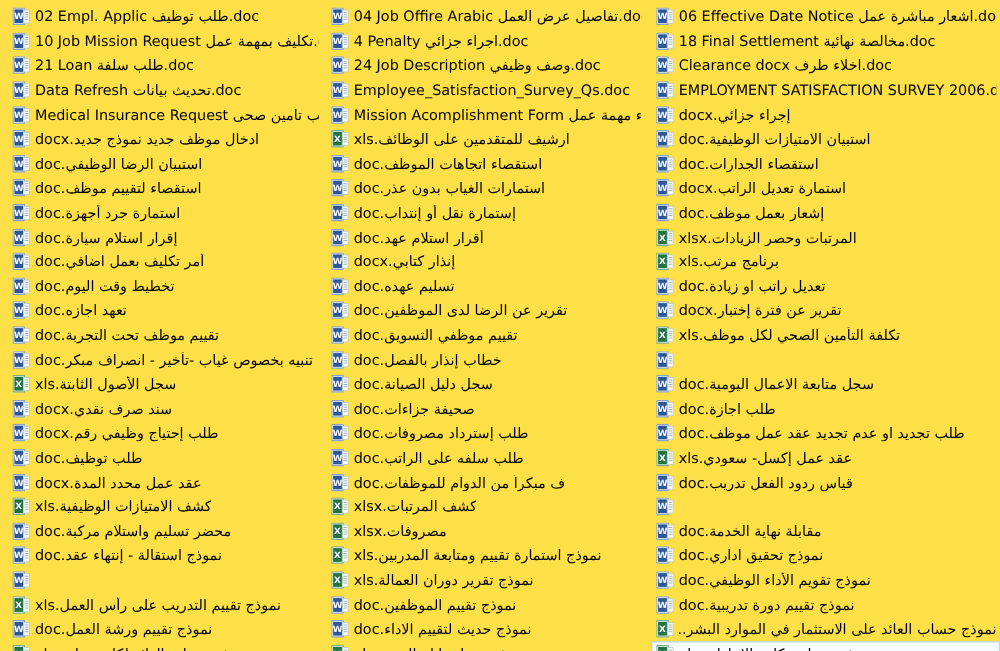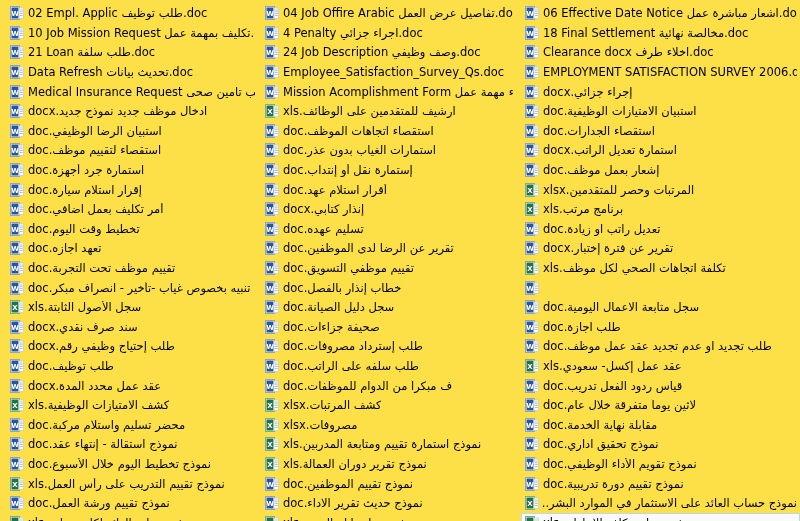--- a/index.html
+++ b/index.html
@@ -427,21 +427,20 @@
               <rect x="0.5" y="0.5" width="9" height="13" fill="#ffffff" stroke="#8aa6c4" stroke-width="1"></rect>
               <rect x="1.5" y="1.5" width="7" height="11" fill="#2b579a"></rect>
               <text x="5" y="9.6" font-family="DejaVu Sans, sans-serif" font-size="7" font-weight="bold" fill="#ffffff" text-anchor="middle">W</text>
               <rect x="9" y="2" width="4.5" height="10.5" fill="#ffffff" stroke="#b9c7d6" stroke-width="0.7"></rect>
               <rect x="9.8" y="3.6" width="3" height="0.8" fill="#9fb3c8"></rect>
               <rect x="9.8" y="5.4" width="3" height="0.8" fill="#9fb3c8"></rect>
               <rect x="9.8" y="7.2" width="3" height="0.8" fill="#9fb3c8"></rect>
               <rect x="9.8" y="9.0" width="3" height="0.8" fill="#9fb3c8"></rect>
             </svg>
           </span>
-          <span class="label">نموذج تخطيط اليوم خلال الأسبوع.doc</span>
         </div>
         <div class="item">
           <span class="icon">
             <svg width="14" height="15" viewBox="0 0 14 15" xmlns="http://www.w3.org/2000/svg">
               <rect x="0.5" y="0.5" width="9" height="13" fill="#ffffff" stroke="#7fae8d" stroke-width="1"></rect>
               <rect x="1.5" y="1.5" width="7" height="11" fill="#217346"></rect>
               <text x="5" y="9.6" font-family="DejaVu Sans, sans-serif" font-size="7" font-weight="bold" fill="#ffffff" text-anchor="middle">X</text>
               <rect x="9" y="2" width="4.5" height="10.5" fill="#ffffff" stroke="#bacfc0" stroke-width="0.7"></rect>
               <rect x="9.8" y="3.6" width="3" height="0.8" fill="#9bbfa7"></rect>
               <rect x="9.8" y="5.4" width="3" height="0.8" fill="#9bbfa7"></rect>
@@ -864,21 +863,21 @@
               <rect x="0.5" y="0.5" width="9" height="13" fill="#ffffff" stroke="#8aa6c4" stroke-width="1"></rect>
               <rect x="1.5" y="1.5" width="7" height="11" fill="#2b579a"></rect>
               <text x="5" y="9.6" font-family="DejaVu Sans, sans-serif" font-size="7" font-weight="bold" fill="#ffffff" text-anchor="middle">W</text>
               <rect x="9" y="2" width="4.5" height="10.5" fill="#ffffff" stroke="#b9c7d6" stroke-width="0.7"></rect>
               <rect x="9.8" y="3.6" width="3" height="0.8" fill="#9fb3c8"></rect>
               <rect x="9.8" y="5.4" width="3" height="0.8" fill="#9fb3c8"></rect>
               <rect x="9.8" y="7.2" width="3" height="0.8" fill="#9fb3c8"></rect>
               <rect x="9.8" y="9.0" width="3" height="0.8" fill="#9fb3c8"></rect>
             </svg>
           </span>
-          <span class="label">نموذج حديث تقرير الاداء.doc</span>
+          <span class="label">نموذج حديث لتقييم الاداء.doc</span>
         </div>
         <div class="item">
           <span class="icon">
             <svg width="14" height="15" viewBox="0 0 14 15" xmlns="http://www.w3.org/2000/svg">
               <rect x="0.5" y="0.5" width="9" height="13" fill="#ffffff" stroke="#7fae8d" stroke-width="1"></rect>
               <rect x="1.5" y="1.5" width="7" height="11" fill="#217346"></rect>
               <text x="5" y="9.6" font-family="DejaVu Sans, sans-serif" font-size="7" font-weight="bold" fill="#ffffff" text-anchor="middle">X</text>
               <rect x="9" y="2" width="4.5" height="10.5" fill="#ffffff" stroke="#bacfc0" stroke-width="0.7"></rect>
               <rect x="9.8" y="3.6" width="3" height="0.8" fill="#9bbfa7"></rect>
               <rect x="9.8" y="5.4" width="3" height="0.8" fill="#9bbfa7"></rect>
@@ -1031,21 +1030,21 @@
               <rect x="0.5" y="0.5" width="9" height="13" fill="#ffffff" stroke="#7fae8d" stroke-width="1"></rect>
               <rect x="1.5" y="1.5" width="7" height="11" fill="#217346"></rect>
               <text x="5" y="9.6" font-family="DejaVu Sans, sans-serif" font-size="7" font-weight="bold" fill="#ffffff" text-anchor="middle">X</text>
               <rect x="9" y="2" width="4.5" height="10.5" fill="#ffffff" stroke="#bacfc0" stroke-width="0.7"></rect>
               <rect x="9.8" y="3.6" width="3" height="0.8" fill="#9bbfa7"></rect>
               <rect x="9.8" y="5.4" width="3" height="0.8" fill="#9bbfa7"></rect>
               <rect x="9.8" y="7.2" width="3" height="0.8" fill="#9bbfa7"></rect>
               <rect x="9.8" y="9.0" width="3" height="0.8" fill="#9bbfa7"></rect>
             </svg>
           </span>
-          <span class="label">المرتبات وحصر للمتقدمين.xlsx</span>
+          <span class="label">المرتبات وحصر الزيادات.xlsx</span>
         </div>
         <div class="item">
           <span class="icon">
             <svg width="14" height="15" viewBox="0 0 14 15" xmlns="http://www.w3.org/2000/svg">
               <rect x="0.5" y="0.5" width="9" height="13" fill="#ffffff" stroke="#7fae8d" stroke-width="1"></rect>
               <rect x="1.5" y="1.5" width="7" height="11" fill="#217346"></rect>
               <text x="5" y="9.6" font-family="DejaVu Sans, sans-serif" font-size="7" font-weight="bold" fill="#ffffff" text-anchor="middle">X</text>
               <rect x="9" y="2" width="4.5" height="10.5" fill="#ffffff" stroke="#bacfc0" stroke-width="0.7"></rect>
               <rect x="9.8" y="3.6" width="3" height="0.8" fill="#9bbfa7"></rect>
               <rect x="9.8" y="5.4" width="3" height="0.8" fill="#9bbfa7"></rect>
@@ -1091,21 +1090,21 @@
               <rect x="0.5" y="0.5" width="9" height="13" fill="#ffffff" stroke="#7fae8d" stroke-width="1"></rect>
               <rect x="1.5" y="1.5" width="7" height="11" fill="#217346"></rect>
               <text x="5" y="9.6" font-family="DejaVu Sans, sans-serif" font-size="7" font-weight="bold" fill="#ffffff" text-anchor="middle">X</text>
               <rect x="9" y="2" width="4.5" height="10.5" fill="#ffffff" stroke="#bacfc0" stroke-width="0.7"></rect>
               <rect x="9.8" y="3.6" width="3" height="0.8" fill="#9bbfa7"></rect>
               <rect x="9.8" y="5.4" width="3" height="0.8" fill="#9bbfa7"></rect>
               <rect x="9.8" y="7.2" width="3" height="0.8" fill="#9bbfa7"></rect>
               <rect x="9.8" y="9.0" width="3" height="0.8" fill="#9bbfa7"></rect>
             </svg>
           </span>
-          <span class="label">تكلفة اتجاهات الصحي لكل موظف.xls</span>
+          <span class="label">تكلفة التأمين الصحي لكل موظف.xls</span>
         </div>
         <div class="item">
           <span class="icon">
             <svg width="14" height="15" viewBox="0 0 14 15" xmlns="http://www.w3.org/2000/svg">
               <rect x="0.5" y="0.5" width="9" height="13" fill="#ffffff" stroke="#8aa6c4" stroke-width="1"></rect>
               <rect x="1.5" y="1.5" width="7" height="11" fill="#2b579a"></rect>
               <text x="5" y="9.6" font-family="DejaVu Sans, sans-serif" font-size="7" font-weight="bold" fill="#ffffff" text-anchor="middle">W</text>
               <rect x="9" y="2" width="4.5" height="10.5" fill="#ffffff" stroke="#b9c7d6" stroke-width="0.7"></rect>
               <rect x="9.8" y="3.6" width="3" height="0.8" fill="#9fb3c8"></rect>
               <rect x="9.8" y="5.4" width="3" height="0.8" fill="#9fb3c8"></rect>
@@ -1195,21 +1194,20 @@
               <rect x="0.5" y="0.5" width="9" height="13" fill="#ffffff" stroke="#8aa6c4" stroke-width="1"></rect>
               <rect x="1.5" y="1.5" width="7" height="11" fill="#2b579a"></rect>
               <text x="5" y="9.6" font-family="DejaVu Sans, sans-serif" font-size="7" font-weight="bold" fill="#ffffff" text-anchor="middle">W</text>
               <rect x="9" y="2" width="4.5" height="10.5" fill="#ffffff" stroke="#b9c7d6" stroke-width="0.7"></rect>
               <rect x="9.8" y="3.6" width="3" height="0.8" fill="#9fb3c8"></rect>
               <rect x="9.8" y="5.4" width="3" height="0.8" fill="#9fb3c8"></rect>
               <rect x="9.8" y="7.2" width="3" height="0.8" fill="#9fb3c8"></rect>
               <rect x="9.8" y="9.0" width="3" height="0.8" fill="#9fb3c8"></rect>
             </svg>
           </span>
-          <span class="label">لاثين يوماً متفرقة خلال عام.doc</span>
         </div>
         <div class="item">
           <span class="icon">
             <svg width="14" height="15" viewBox="0 0 14 15" xmlns="http://www.w3.org/2000/svg">
               <rect x="0.5" y="0.5" width="9" height="13" fill="#ffffff" stroke="#8aa6c4" stroke-width="1"></rect>
               <rect x="1.5" y="1.5" width="7" height="11" fill="#2b579a"></rect>
               <text x="5" y="9.6" font-family="DejaVu Sans, sans-serif" font-size="7" font-weight="bold" fill="#ffffff" text-anchor="middle">W</text>
               <rect x="9" y="2" width="4.5" height="10.5" fill="#ffffff" stroke="#b9c7d6" stroke-width="0.7"></rect>
               <rect x="9.8" y="3.6" width="3" height="0.8" fill="#9fb3c8"></rect>
               <rect x="9.8" y="5.4" width="3" height="0.8" fill="#9fb3c8"></rect>

